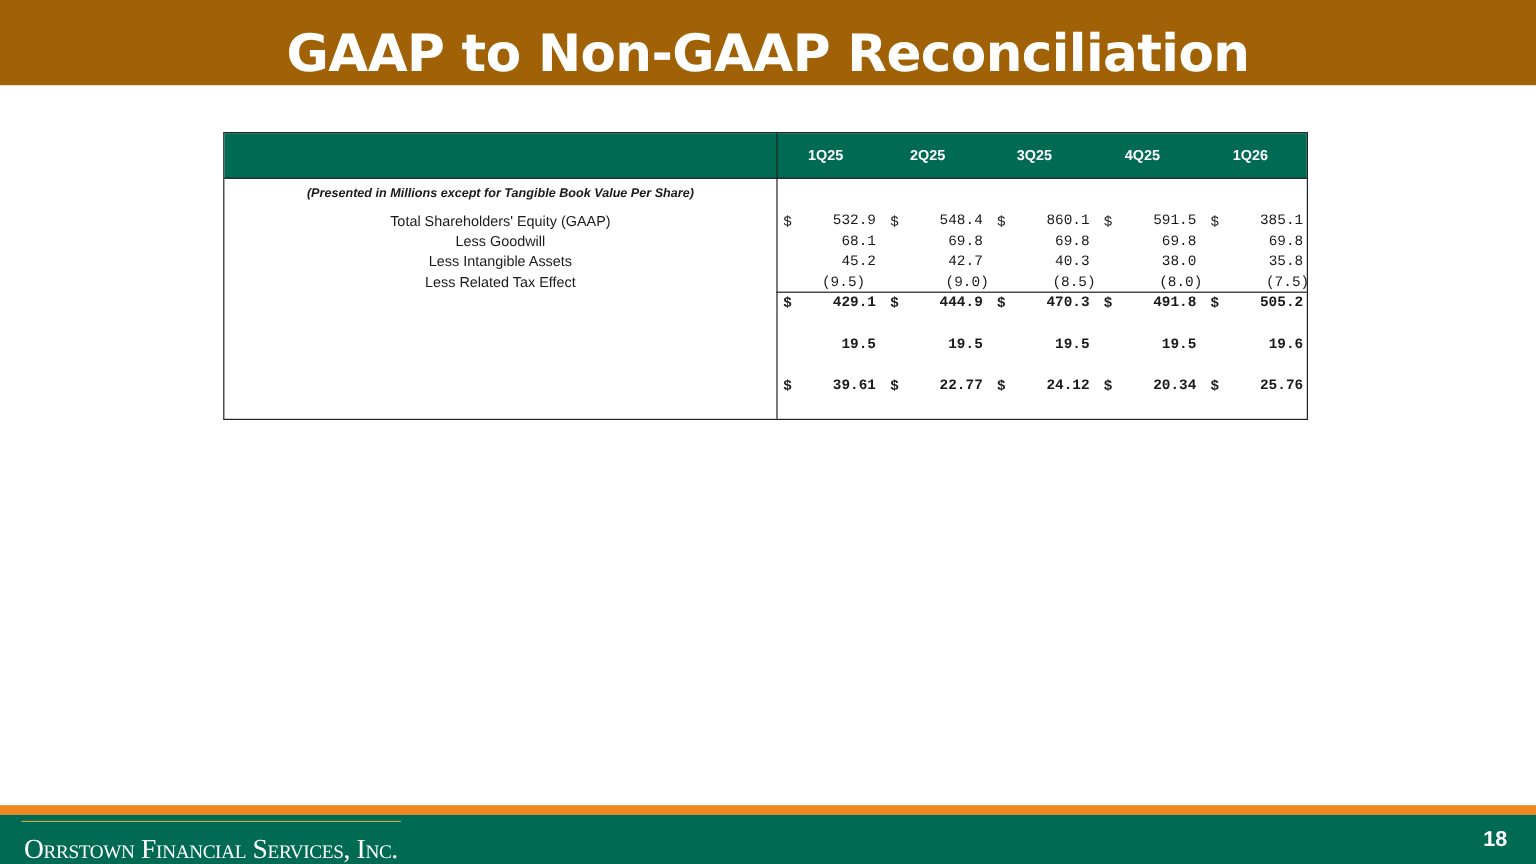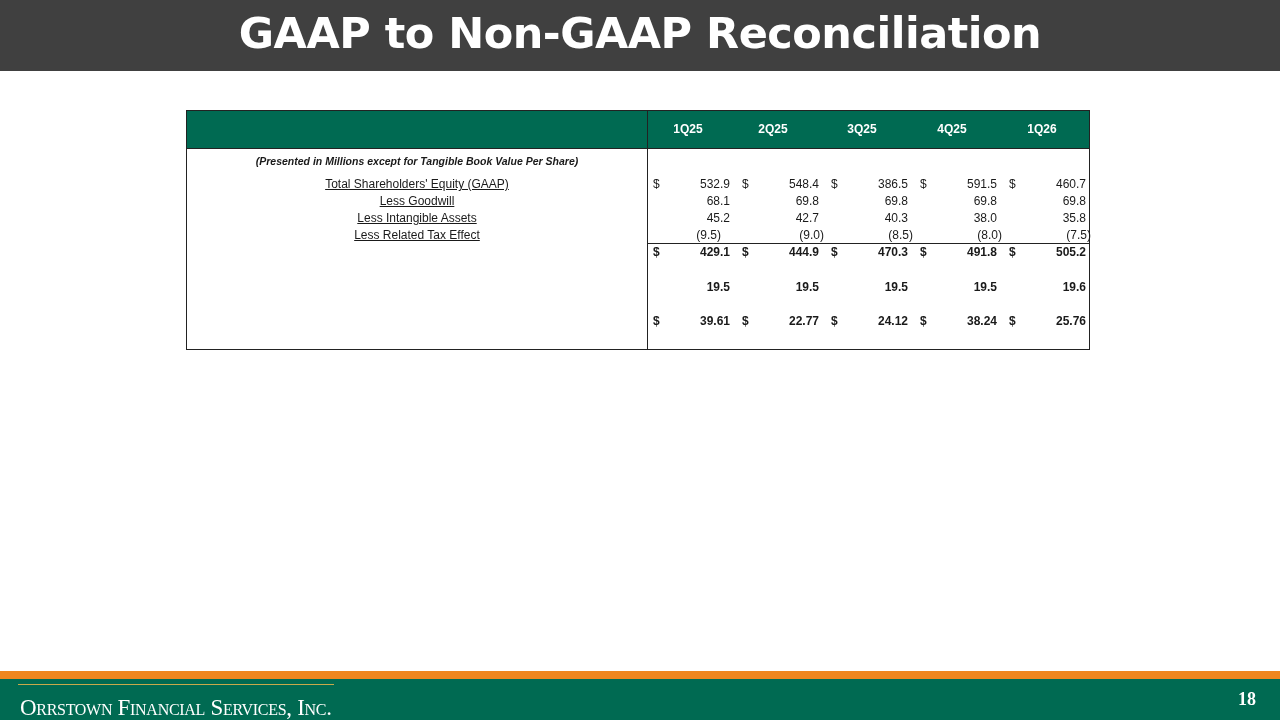--- a/index.html
+++ b/index.html
@@ -2,21 +2,21 @@
 <html><head>
 <meta charset="utf-8">
 <style>
   html, body { margin: 0; padding: 0; }
   body {
     width: 1280px; height: 720px; position: relative; overflow: hidden;
     background: #ffffff; font-family: "Liberation Sans", sans-serif; color: #1a1a1a;
   }
   .title-bar {
     position: absolute; left: 0; top: 0; width: 1280px; height: 71px;
-    background: #404040; display: flex; align-items: center; justify-content: center;
+    background: #a16207; display: flex; align-items: flex-end; justify-content: center;
   }
   .title-bar h1 {
     margin: 0; color: #ffffff; font-family: "DejaVu Sans", sans-serif;
     font-weight: bold; font-size: 43px; letter-spacing: -0.5px; line-height: 1;
     padding-bottom: 4px;
   }
   .table-box {
     position: absolute; left: 186px; top: 110px; width: 904px; height: 240px;
     border: 1px solid #222; box-sizing: border-box;
   }
@@ -25,40 +25,40 @@
     background: #006a52; border-bottom: 1px solid #222; box-sizing: border-box;
   }
   .thead .th {
     position: absolute; top: 0; height: 37px; line-height: 37px; color: #ffffff;
     font-weight: bold; font-size: 12px; text-align: center;
   }
   .vdiv {
     position: absolute; left: 460px; top: 0; width: 1px; height: 238px; background: #222;
   }
   .row { position: absolute; left: 0; width: 902px; font-size: 12px; height: 17px; line-height: 17px; }
-  .row .lbl { position: absolute; left: 0; width: 460px; text-align: center; text-decoration: underline; }
+  .row .lbl { position: absolute; left: 0; width: 460px; text-align: center; }
   .row.bold { font-weight: bold; }
   .note { position: absolute; left: 0; top: 44px; width: 460px; text-align: center;
     font-size: 10.5px; font-weight: bold; font-style: italic; }
   .cell { position: absolute; top: 0; }
   .cell .cur { position: absolute; left: 0; }
-  .cell .val { position: absolute; right: 0; text-align: center; white-space: nowrap; }
+  .cell .val { position: absolute; right: 0; text-align: center; white-space: nowrap; font-family: Liberation Mono, monospace; }
   .neg .val { right: -5px; }
   .sumline { position: absolute; left: 460px; top: 132px; width: 442px; height: 1px; background: #222; }
   .footer-orange { position: absolute; left: 0; top: 671px; width: 1280px; height: 8px; background: #f0861e; }
   .footer-green { position: absolute; left: 0; top: 679px; width: 1280px; height: 41px; background: #006a52; }
   .logo {
     position: absolute; left: 18px; top: 684px; color: #ffffff;
     font-family: "Liberation Serif", serif; font-size: 23px; font-variant: small-caps;
     letter-spacing: -0.3px; line-height: 26px; white-space: nowrap;
     border-top: 1px solid #c9a94a; border-bottom: 1px solid #c9a94a; padding: 10px 2px;
   }
   .page-num {
     position: absolute; right: 24px; top: 686px; color: #ffffff;
-    font-family: Liberation Serif, serif; font-weight: bold; font-size: 18px; line-height: 26px;
+    font-family: Liberation Sans, sans-serif; font-weight: bold; font-size: 18px; line-height: 26px;
   }
 </style>
 </head>
 <body>
 
 <div class="title-bar">
   <h1>GAAP to Non-GAAP Reconciliation</h1>
 </div>
 
 <div class="table-box">
@@ -79,29 +79,29 @@
         <div class="cell" style="left: 466px; width: 77px; height: 17px;">
           <span class="cur">$</span>
           <span class="val">532.9</span>
         </div>
         <div class="cell" style="left: 555px; width: 77px; height: 17px;">
           <span class="cur">$</span>
           <span class="val">548.4</span>
         </div>
         <div class="cell" style="left: 644px; width: 77px; height: 17px;">
           <span class="cur">$</span>
-          <span class="val">386.5</span>
+          <span class="val">860.1</span>
         </div>
         <div class="cell" style="left: 733px; width: 77px; height: 17px;">
           <span class="cur">$</span>
           <span class="val">591.5</span>
         </div>
         <div class="cell" style="left: 822px; width: 77px; height: 17px;">
           <span class="cur">$</span>
-          <span class="val">460.7</span>
+          <span class="val">385.1</span>
         </div>
       </div>
       <div class="row" style="top: 82px;">
         <div class="lbl">Less Goodwill</div>
         <div class="cell" style="left: 466px; width: 77px; height: 17px;">
           <span class="cur"></span>
           <span class="val">68.1</span>
         </div>
         <div class="cell" style="left: 555px; width: 77px; height: 17px;">
           <span class="cur"></span>
@@ -218,21 +218,21 @@
         <div class="cell" style="left: 555px; width: 77px; height: 17px;">
           <span class="cur">$</span>
           <span class="val">22.77</span>
         </div>
         <div class="cell" style="left: 644px; width: 77px; height: 17px;">
           <span class="cur">$</span>
           <span class="val">24.12</span>
         </div>
         <div class="cell" style="left: 733px; width: 77px; height: 17px;">
           <span class="cur">$</span>
-          <span class="val">38.24</span>
+          <span class="val">20.34</span>
         </div>
         <div class="cell" style="left: 822px; width: 77px; height: 17px;">
           <span class="cur">$</span>
           <span class="val">25.76</span>
         </div>
       </div>
     </div>
   <div class="sumline"></div>
 </div>
 

